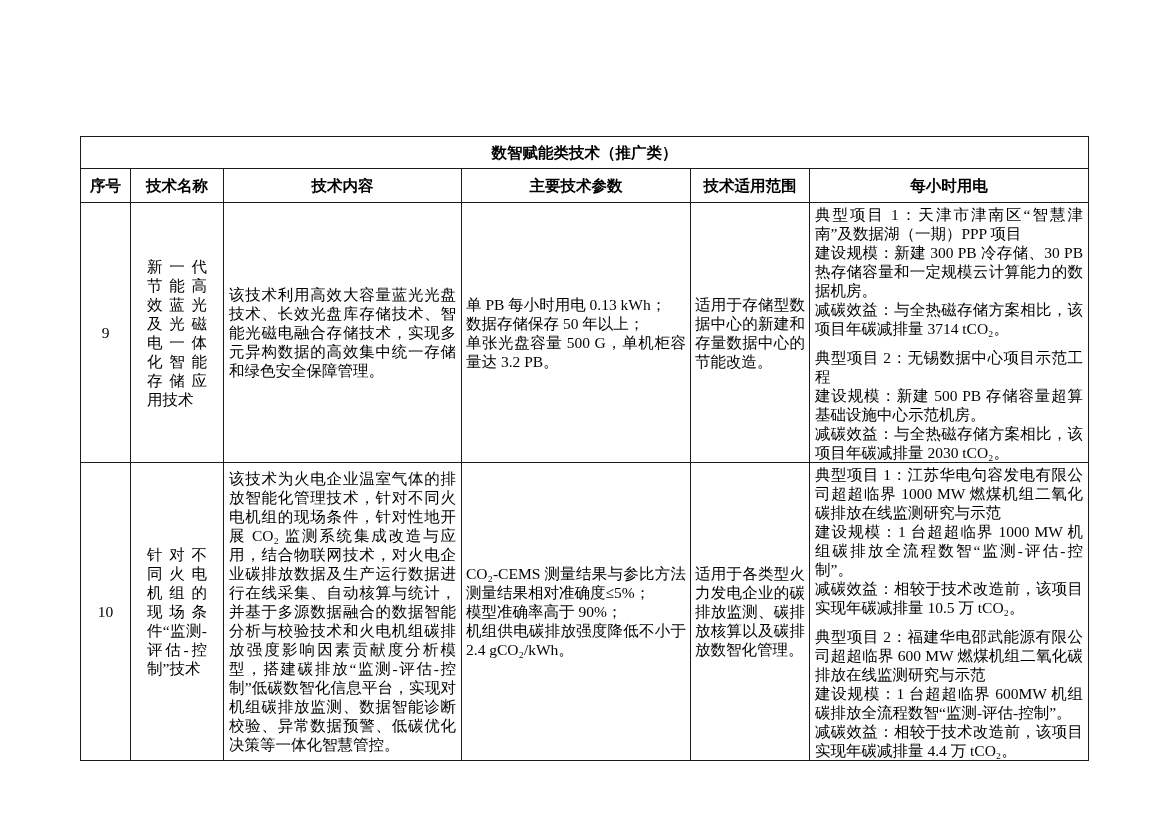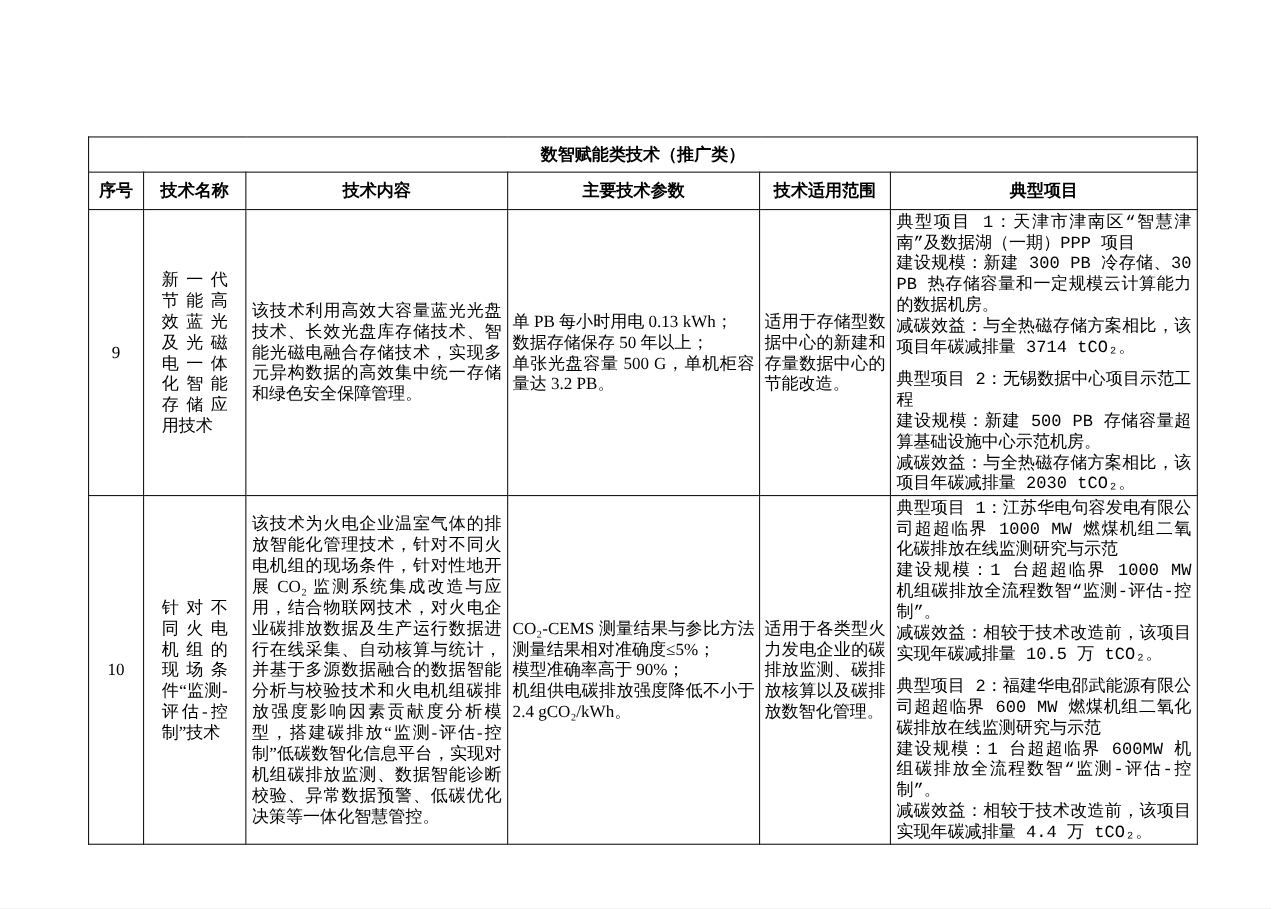--- a/index.html
+++ b/index.html
@@ -9,21 +9,21 @@
     width: 1169px;
     height: 826px;
     background: #ffffff;
     font-family: "Liberation Serif", "DejaVu Serif", serif;
     color: #000000;
     overflow: hidden;
   }
   table.doc-table {
     position: absolute;
     left: 80px;
-    top: 124px;
+    top: 136px;
     width: 1008px;
     border-collapse: collapse;
     table-layout: fixed;
     border: 1.5px solid #000;
   }
   .doc-table td {
     border: 1px solid #1a1a1a;
     font-size: 15.5px;
     line-height: 19px;
     vertical-align: middle;
@@ -40,21 +40,21 @@
     font-weight: bold;
     font-size: 16px;
     font-family: "Liberation Sans", "DejaVu Sans", sans-serif;
   }
   .c-no { text-align: center; }
   .c-name { padding: 0 16px; text-align: justify; }
   .c-content { padding: 0 5px; text-align: justify; }
   .c-params { padding: 0 4px; }
   .c-params p { text-align: justify; }
   .c-scope { padding: 0 4px; text-align: justify; }
-  .c-projects { padding: 2px 5px 0 5px; vertical-align: top; font-family: Liberation Mono, monospace; }
+  .c-projects { padding: 2px 5px 0 5px; vertical-align: top; }
   .c-projects p { text-align: justify; }
   .project-block + .project-block { margin-top: 10px; }
   .footer {
     position: absolute;
     left: 0;
     top: 712px;
     width: 100%;
     text-align: center;
     font-size: 17px;
     word-spacing: 16px;
@@ -79,21 +79,21 @@
         <tr style="height:32px">
       <td class="title-cell" colspan="6">数智赋能类技术（推广类）</td>
     </tr>
 
     <tr style="height:34px">
       <td class="header-cell">序号</td>
       <td class="header-cell">技术名称</td>
       <td class="header-cell">技术内容</td>
       <td class="header-cell">主要技术参数</td>
       <td class="header-cell">技术适用范围</td>
-      <td class="header-cell">典型项目</td>
+      <td class="header-cell">每小时用电</td>
     </tr>
 
     <tr style="height:237px">
       <td class="c-no">9</td>
       <td class="c-name">新一代节能高效蓝光及光磁电一体化智能存储应用技术</td>
       <td class="c-content">该技术利用高效大容量蓝光光盘技术、长效光盘库存储技术、智能光磁电融合存储技术，实现多元异构数据的高效集中统一存储和绿色安全保障管理。</td>
       <td class="c-params">
         <p>单 PB 每小时用电 0.13 kWh；</p>
         <p>数据存储保存 50 年以上；</p>
         <p>单张光盘容量 500 G，单机柜容量达 3.2 PB。</p>

